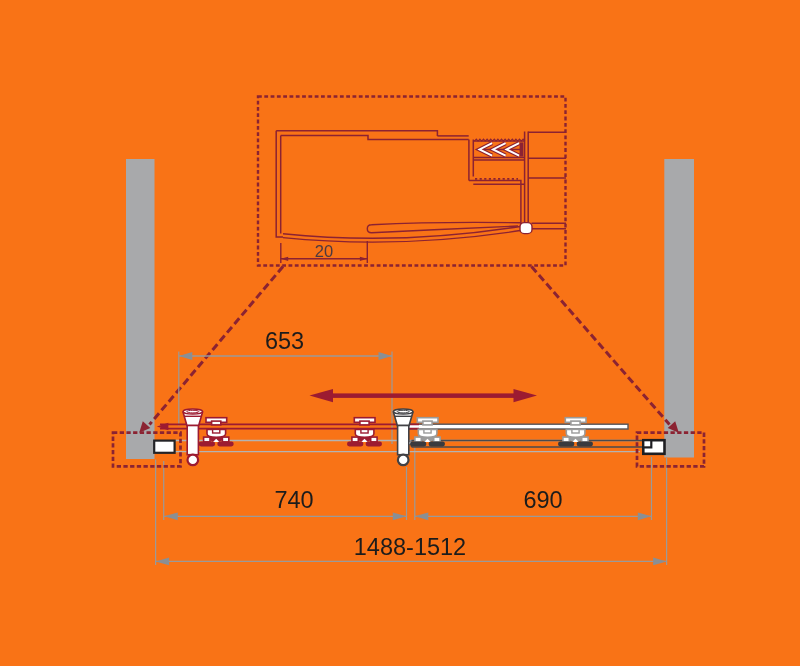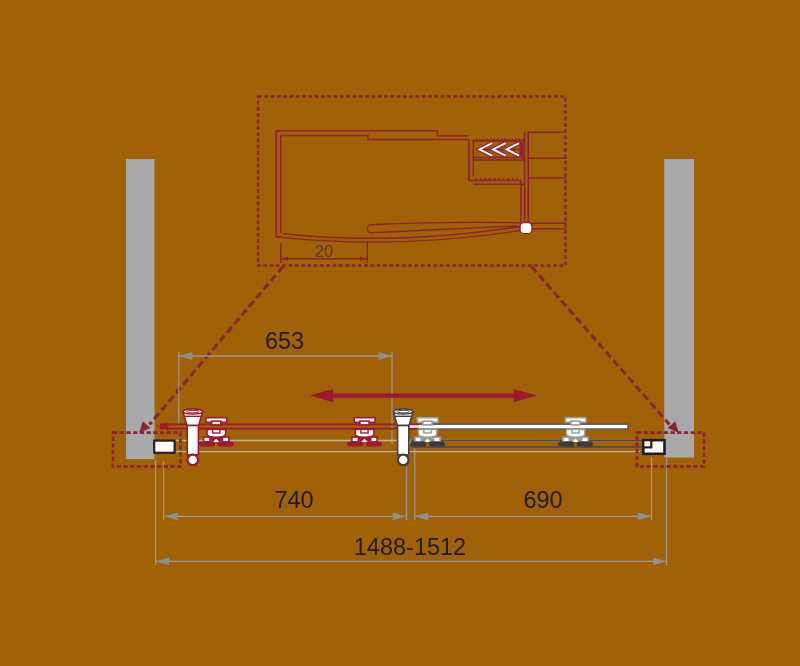--- a/index.html
+++ b/index.html
@@ -1,16 +1,16 @@
 <!DOCTYPE html>
 <html><head>
 <meta charset="utf-8">
 <style>
   html,body{margin:0;padding:0;background:#ffffff;}
-  #page{position:relative;width:800px;height:666px;background:#a16207;overflow:hidden;
+  #page{position:relative;width:800px;height:666px;background:#f97316;overflow:hidden;
         font-family:"Liberation Sans", sans-serif;}
   svg{position:absolute;left:0;top:0;}
   text{font-family:"Liberation Sans", sans-serif;}
 </style>
 </head>
 <body>
 <div id="page">
 <svg width="800" height="666" viewBox="0 0 800 666">
 <defs>
 

